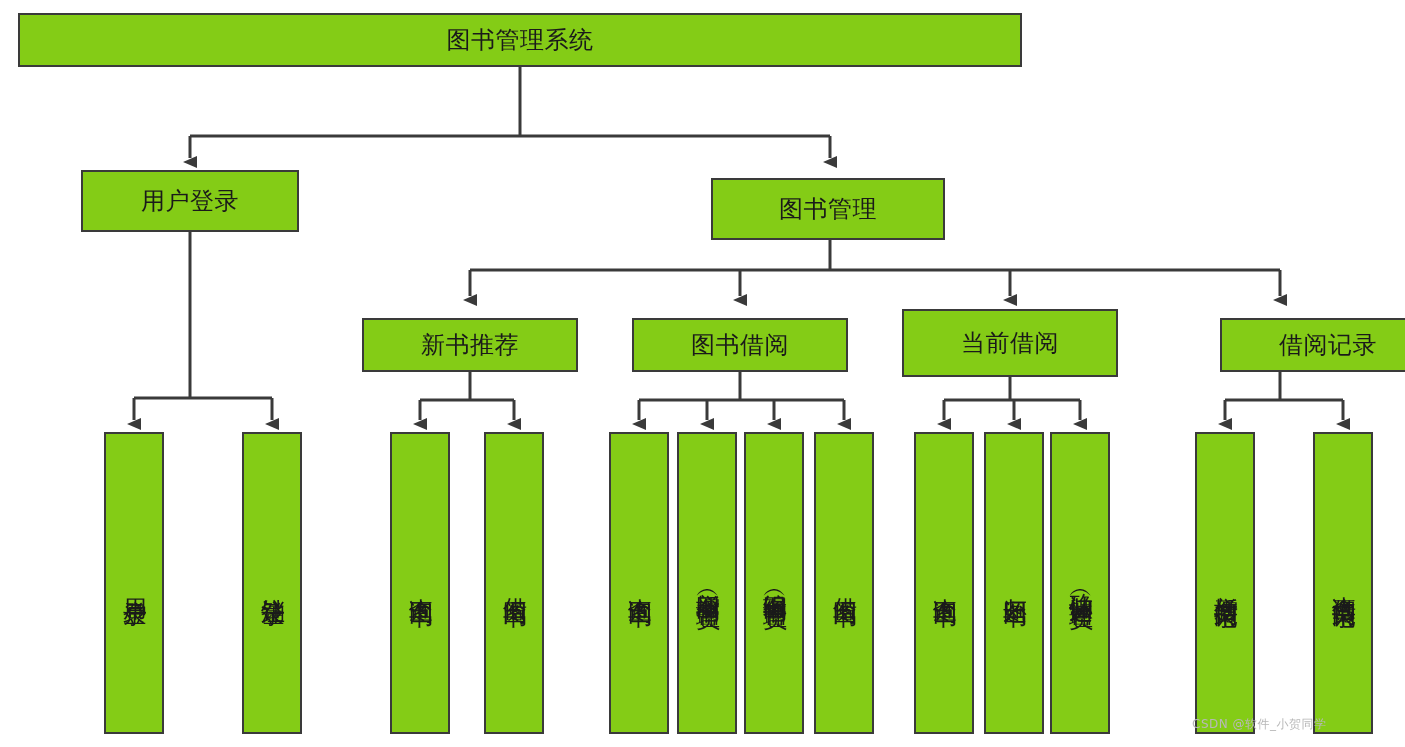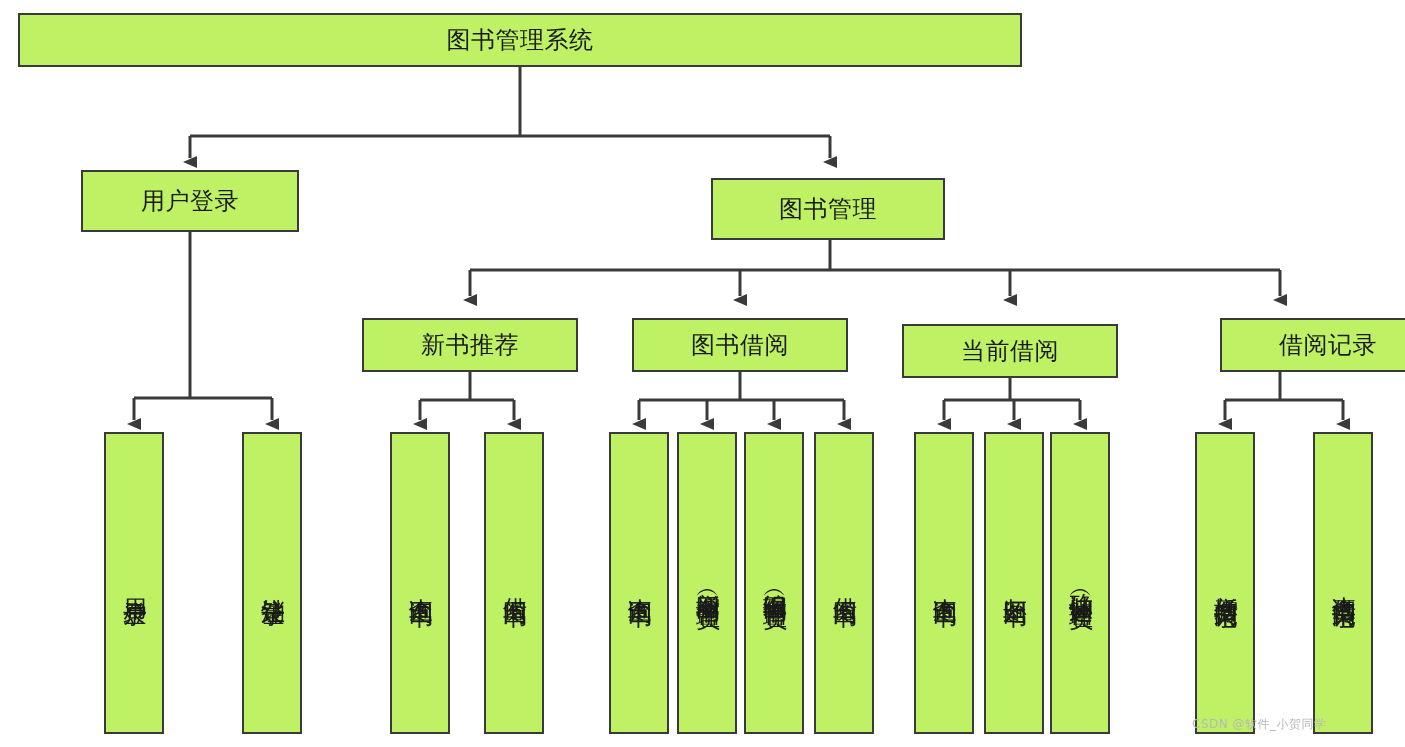--- a/index.html
+++ b/index.html
@@ -22,21 +22,21 @@
     left: 0;
     top: 0;
     width: 1405px;
     height: 747px;
     pointer-events: none;
   }
   .node {
     position: absolute;
     box-sizing: border-box;
     border: 2px solid #3a3a3a;
-    background: #bef264;
+    background: #84cc16;
     display: flex;
     align-items: center;
     justify-content: center;
     color: #1a1a1a;
   }
   .node.horizontal {
     font-size: 24px;
     line-height: 1.1;
     letter-spacing: 0.5px;
   }
@@ -132,21 +132,21 @@
   </div>
 
   <div class="node horizontal" style="left:632px; top:318px; width:216px; height:54px;">
     <span class="label">图书借阅</span>
   </div>
 
   <div class="node horizontal" style="left:362px; top:318px; width:216px; height:54px;">
     <span class="label">新书推荐</span>
   </div>
 
-  <div class="node horizontal" style="left:902px; top:324px; width:216px; height:54px;">
+  <div class="node horizontal" style="left:902px; top:309px; width:216px; height:68px;">
     <span class="label">当前借阅</span>
   </div>
 
   <div class="node horizontal" style="left:1172px; top:318px; width:216px; height:54px;margin-left:48px;">
     <span class="label">借阅记录</span>
   </div>
 
   <div class="node vertical" style="left:104px; top:432px; width:60px; height:302px;">
     <span class="label">用户登录</span>
   </div>

